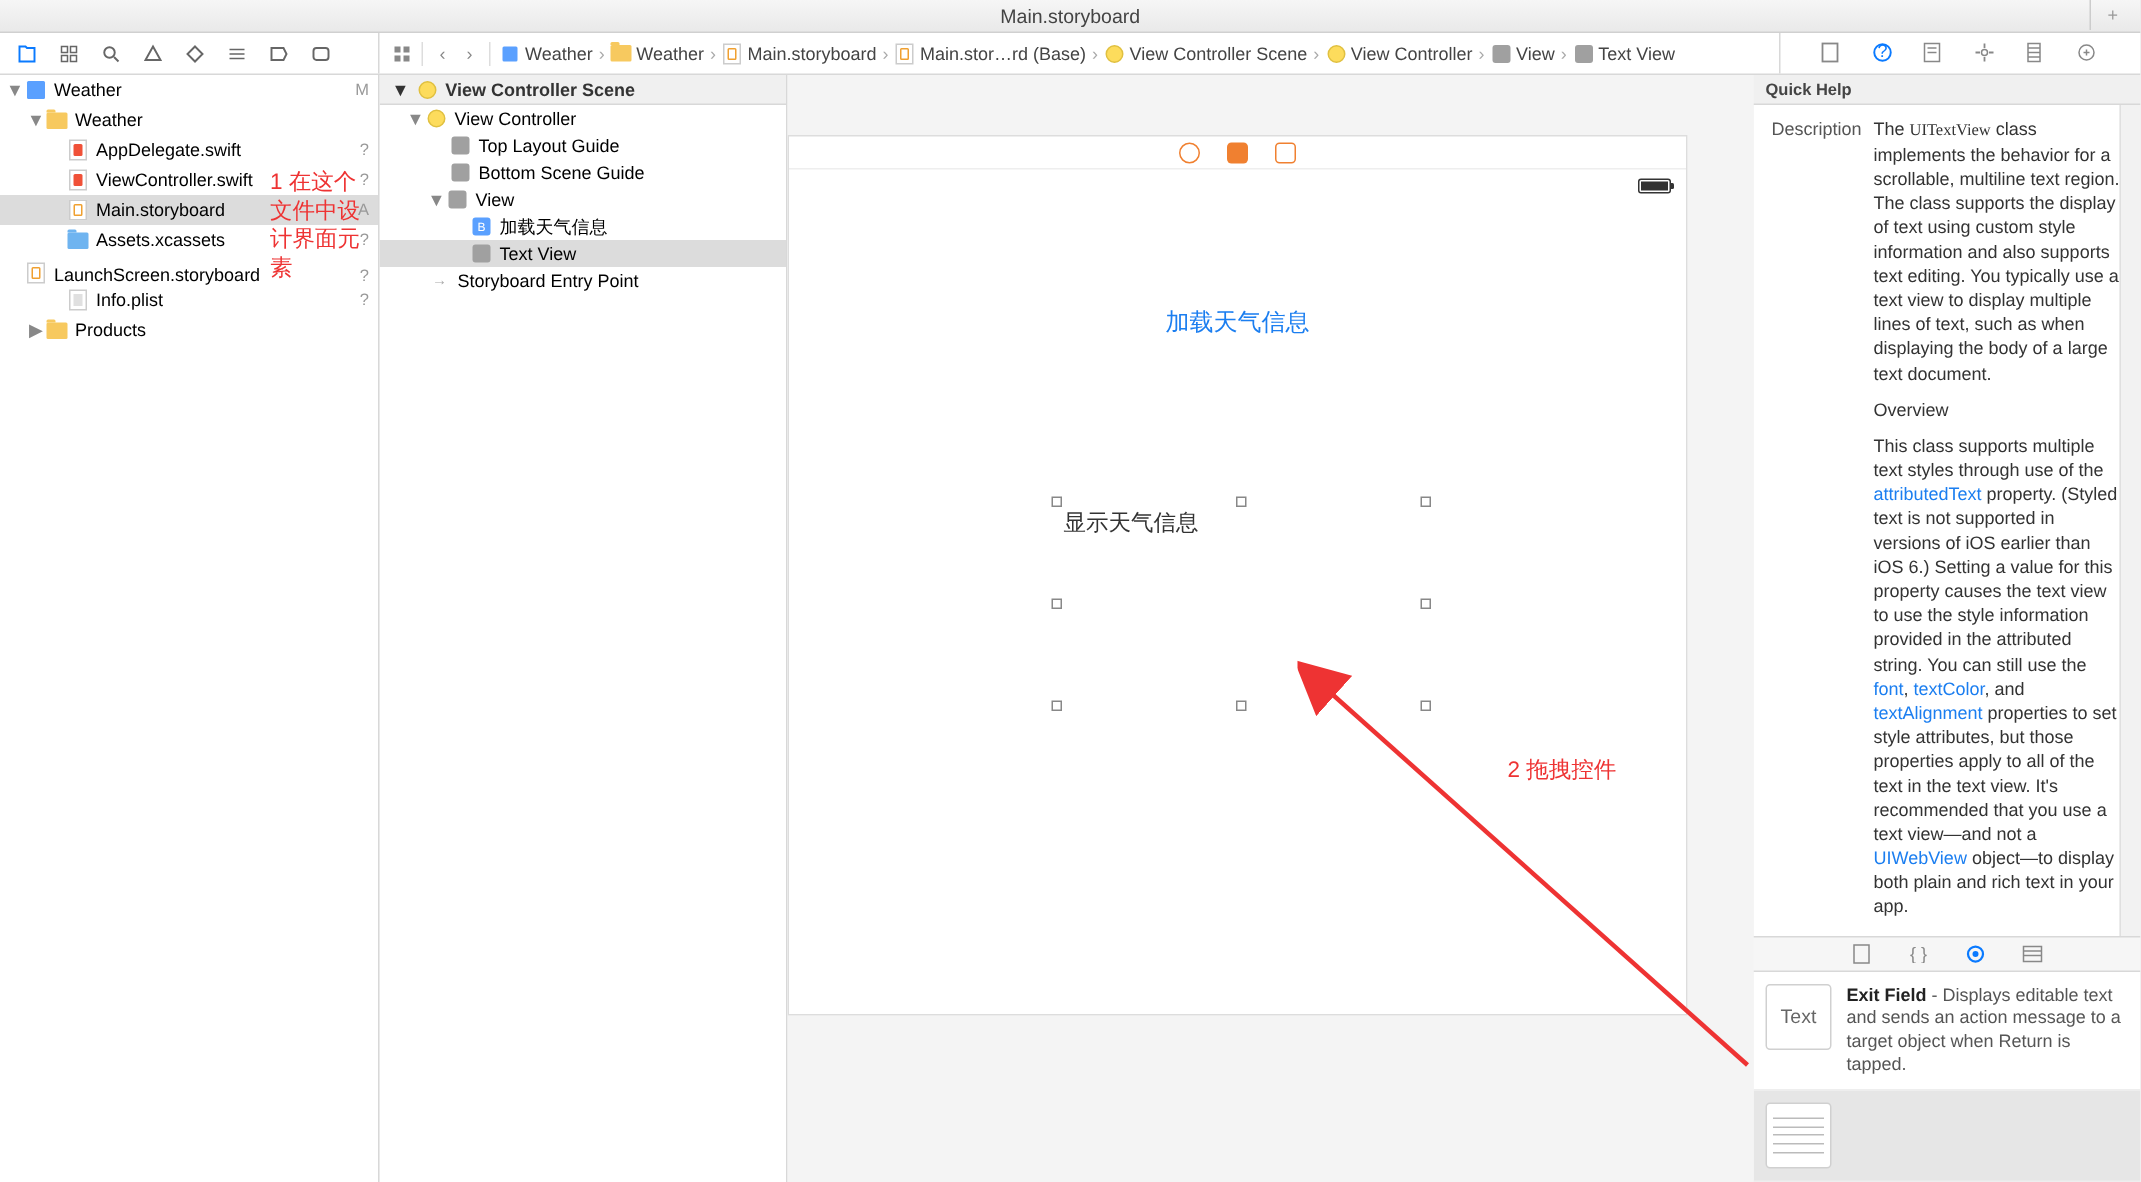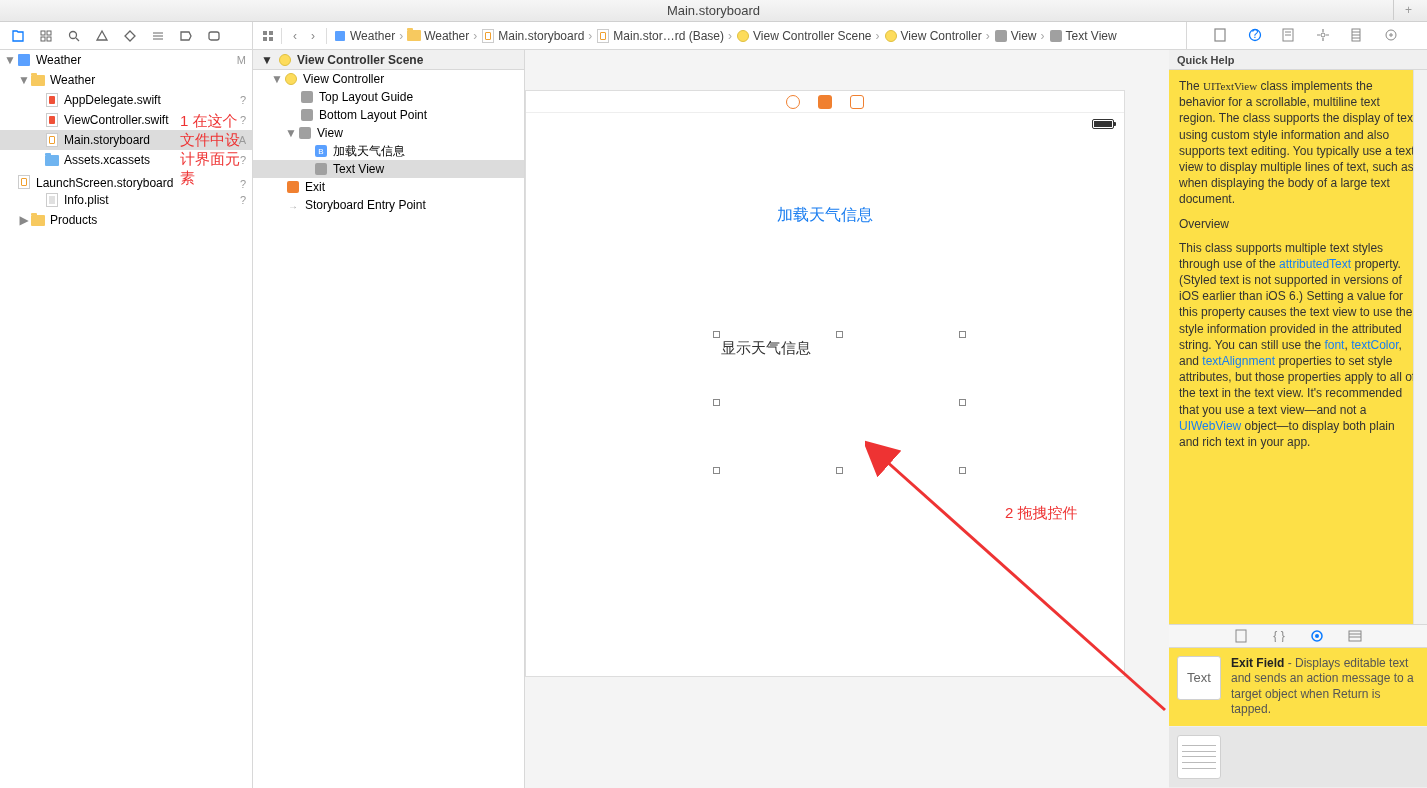--- a/index.html
+++ b/index.html
@@ -23,21 +23,21 @@
 .jumpbar .chev { color:#aaa; margin:0 2px; }
 .toolbar .right { width:240px; height:100%; display:flex; align-items:center; justify-content:center; gap:18px; }
 .toolbar .right .ico { width:16px; height:16px; color:#888; }
 .toolbar .right .ico.active { color:#0a7aff; }
 
 
 .main { display:flex; height:calc(788px - 22px - 28px); }
 .col-nav { width:253px; background:#fff; border-right:1px solid #d8d8d8; position:relative; }
 .col-outline { width:272px; background:#fff; border-right:1px solid #d8d8d8; }
 .col-canvas { flex:1; background:#f4f4f4; position:relative; }
-.col-inspector { width:258px; background:#fde047; display:flex; flex-direction:column; }
+.col-inspector { width:258px; background:#ffffff; display:flex; flex-direction:column; }
 
 
 .nav-row { display:flex; align-items:center; height:20px; padding-right:6px; }
 .nav-row.sel { background:#dcdcdc; }
 .nav-row .disclosure { width:12px; text-align:center; color:#888; }
 .nav-row .fico { width:16px; height:16px; margin-right:4px; display:flex; align-items:center; justify-content:center; }
 .nav-row .label { flex:1; white-space:nowrap; overflow:hidden; text-overflow:ellipsis; }
 .nav-row .status { color:#999; font-size:11px; }
 .folder-icon { width:14px; height:11px; background:#f7c95f; border-radius:1px; position:relative; }
 .folder-icon:before { content:""; position:absolute; top:-2px; left:0; width:6px; height:2px; background:#f7c95f; border-radius:1px 1px 0 0; }
@@ -69,21 +69,21 @@
 .device { position:absolute; left:0; top:40px; width:600px; background:#fff; border:1px solid #ddd; }
 .device-bar { height:22px; border-bottom:1px solid #eee; display:flex; align-items:center; justify-content:center; gap:18px; }
 .device-bar .dico { width:14px; height:14px; border:1.5px solid #f08030; border-radius:3px; }
 .device-bar .dico.cube { border:none; background:#f08030; }
 .device-bar .dico.circ { border-radius:50%; }
 .device-statusbar { height:22px; display:flex; align-items:center; justify-content:flex-end; padding:0 10px; color:#333; }
 .battery { width:22px; height:10px; border:1px solid #333; border-radius:2px; position:relative; }
 .battery:after { content:""; position:absolute; right:-3px; top:2px; width:2px; height:4px; background:#333; border-radius:0 1px 1px 0; }
 .battery .fill { position:absolute; inset:1px; background:#333; }
 .load-label { text-align:center; color:#1b7ef0; font-size:16px; padding:70px 0 20px; }
-.textview-sel { position:absolute; left:192px; top:285px; width:245px; height:135px; }
+.textview-sel { position:absolute; left:180px; top:285px; width:245px; height:135px; }
 .textview-sel .content { position:absolute; inset:0; color:#333; font-size:15px; padding:4px; }
 .sel-handle { position:absolute; width:7px; height:7px; background:#fff; border:1px solid #888; }
 
 
 .annot { position:absolute; color:#e33; font-size:15px; pointer-events:none; font-weight:500; }
 .arrow-svg { position:absolute; pointer-events:none; }
 
 
 .insp-header { height:20px; background:#f0f0f0; border-bottom:1px solid #d8d8d8; display:flex; align-items:center; padding-left:8px; font-weight:600; color:#444; font-size:11px; }
 .insp-body { flex:1; padding:8px 10px; overflow:hidden; font-size:12px; color:#333; line-height:1.35; }
@@ -372,46 +372,40 @@
     <div class="out-row" style="padding-left:46px">
       <span class="oico">
           <span class="sq gray"></span>
         </span>
       <span class="label">Top Layout Guide</span>
     </div>
     <div class="out-row" style="padding-left:46px">
       <span class="oico">
           <span class="sq gray"></span>
         </span>
-      <span class="label">Bottom Layout Point</span>
+      <span class="label">Bottom Scene Guide</span>
     </div>
     <div class="out-row" style="padding-left:32px">
       <span class="disclosure">▼</span>
       <span class="oico">
           <span class="sq gray"></span>
         </span>
       <span class="label">View</span>
     </div>
     <div class="out-row" style="padding-left:60px">
       <span class="oico">
           <span class="sq blue">B</span>
         </span>
       <span class="label">加载天气信息</span>
     </div>
     <div class="out-row sel" style="padding-left:60px">
       <span class="oico">
           <span class="sq gray"></span>
         </span>
       <span class="label">Text View</span>
-    </div>
-    <div class="out-row" style="padding-left:32px">
-      <span class="oico">
-          <span class="exit-icon"></span>
-        </span>
-      <span class="label">Exit</span>
     </div>
     <div class="out-row" style="padding-left:32px">
       <span class="oico arrow-icon">→</span>
       <span class="label">Storyboard Entry Point</span>
     </div>
   </div>
 
   <div class="col-canvas">
     <div class="canvas-inner">
       <div class="device">
@@ -451,20 +445,21 @@
       </svg>
       <div class="annot" style="left:480px; top:454px;">2 拖拽控件</div>
     </div>
   </div>
 
   <div class="col-inspector">
     <div class="insp-header">Quick Help</div>
     <div class="insp-body" style="position:relative;">
       <div class="scrolltrack"></div>
       <div class="row">
+        <div class="lab">Description</div>
         <div class="val">
           <p><span>The </span><span class="mono">UITextView</span><span> class implements the behavior for a scrollable, multiline text region. The class supports the display of text using custom style information and also supports text editing. You typically use a text view to display multiple lines of text, such as when displaying the body of a large text document.</span></p>
           <p>Overview</p>
           <p><span>This class supports multiple text styles through use of the </span><a>attributedText</a><span> property. (Styled text is not supported in versions of iOS earlier than iOS 6.) Setting a value for this property causes the text view to use the style information provided in the attributed string. You can still use the </span><a>font</a><span>, </span><a>textColor</a><span>, and </span><a>textAlignment</a><span> properties to set style attributes, but those properties apply to all of the text in the text view. It's recommended that you use a text view—and not a </span><a>UIWebView</a><span> object—to display both plain and rich text in your app.</span></p>
 
         </div>
       </div>
     </div>
     <div class="lib-tabs">
       <span class="tab">

